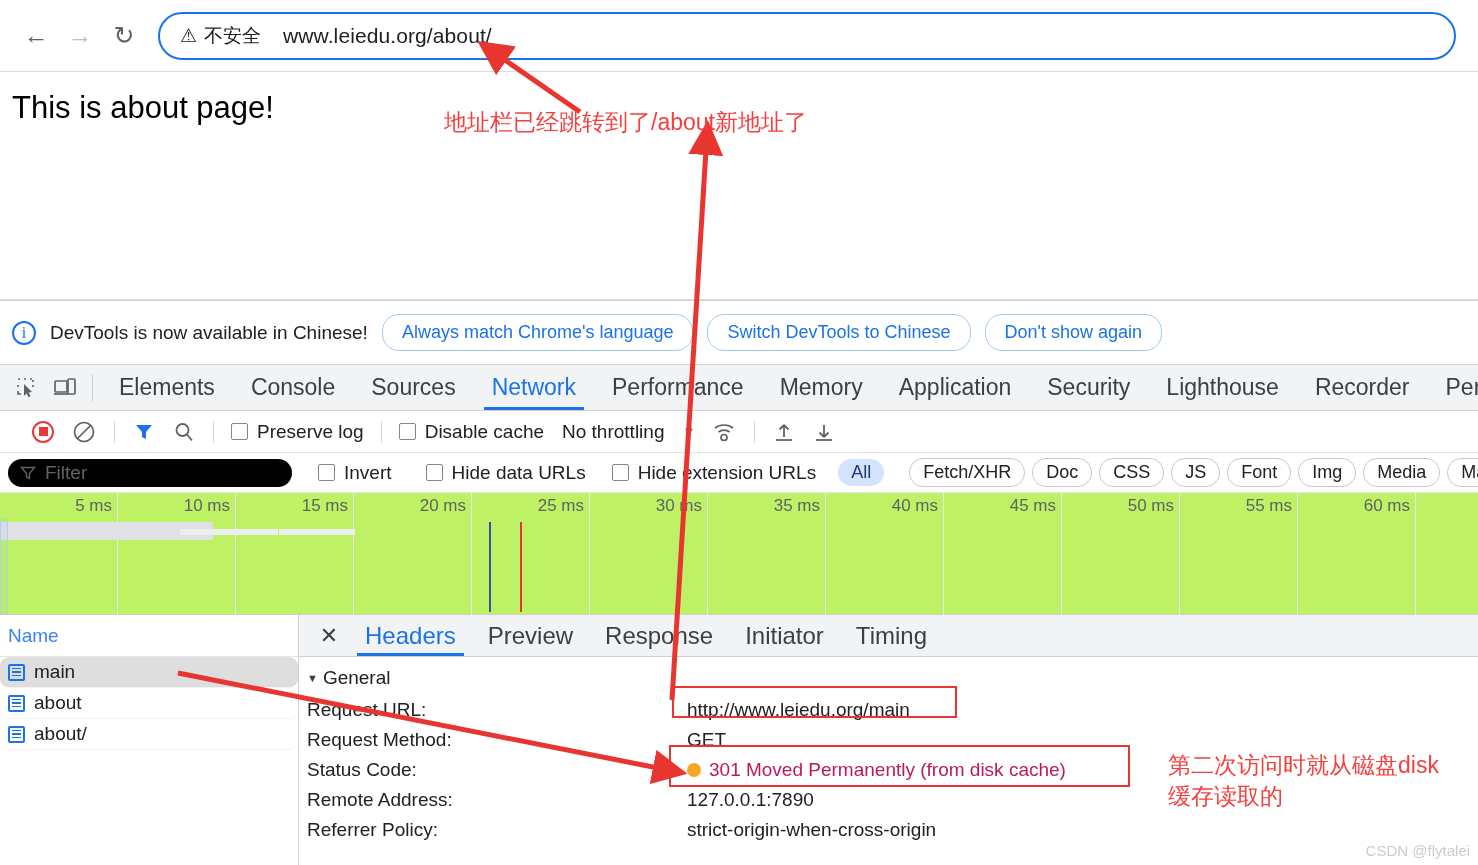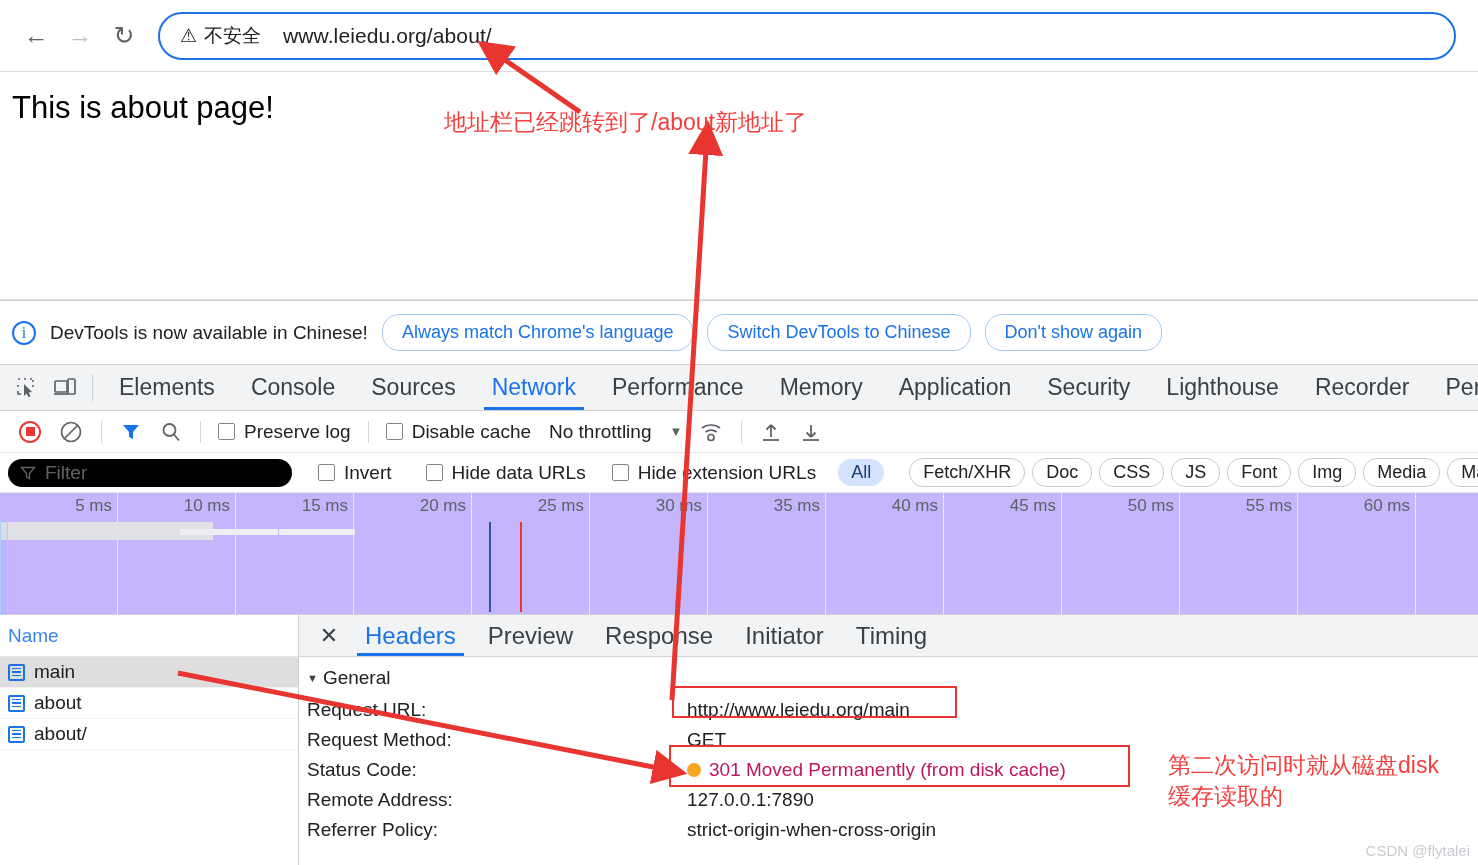--- a/index.html
+++ b/index.html
@@ -71,21 +71,21 @@
     color: #3c4043; white-space: nowrap; position: relative; flex: none;
   }
   .dt-tab.active { color: #1a73e8; }
   .dt-tab.active::after {
     content: ""; position: absolute; left: 10px; right: 10px; bottom: 0;
     height: 3px; background: #1a73e8;
   }
 
   .dt-toolbar {
     height: 42px; background: #fff; border-bottom: 1px solid #e3e5e8;
-    display: flex; align-items: center; padding-left: 10px; gap: 0; flex: none;
+    display: flex; align-items: center; padding-left: 23px; gap: 0; flex: none;
   }
   .tb-item { display: flex; align-items: center; justify-content: center; height: 42px; padding: 0 9px; color: #5f6368; }
   .rec-dot { width: 22px; height: 22px; border: 2.5px solid #e53935; border-radius: 50%;
              display: flex; align-items: center; justify-content: center; }
   .rec-dot i { width: 9px; height: 9px; background: #e53935; display: block; }
   .vsep { width: 1px; height: 22px; background: #d4d6d9; margin: 0 9px; }
   .cb-label { display: flex; align-items: center; gap: 9px; font-size: 19px; color: #202124; padding: 0 8px; white-space: nowrap; }
   .cbox { width: 17px; height: 17px; border: 1.6px solid #80868b; border-radius: 2px; background: #fff; flex: none; }
   .throttle { font-size: 19px; color: #202124; padding: 0 10px; white-space: nowrap; }
   .caret { color: #5f6368; font-size: 13px; padding: 0 8px; }
@@ -99,38 +99,38 @@
     display: flex; align-items: center; gap: 9px; padding: 0 12px; flex: none;
   }
   .filter-ph { font-size: 19px; color: #5f6368; }
   .chip {
     border: 1px solid #c6cace; border-radius: 14px; font-size: 18px; color: #202124;
     padding: 3px 13px; margin-right: 7px; background: #fff; white-space: nowrap; flex: none;
   }
   .chip.selected { background: #d3e3fd; border: none; color: #1a3d73; padding: 3px 13px; }
 
   
-  .dt-overview { height: 122px; background: #c4b5fd; position: relative; flex: none; border-bottom: 1px solid #cdd0d4; }
+  .dt-overview { height: 122px; background: #bef264; position: relative; flex: none; border-bottom: 1px solid #cdd0d4; }
   .ov-tick { position: absolute; top: 0; height: 122px; border-right: 1px solid #e6eaf0; }
   .ov-tick span {
     position: absolute; right: 5px; top: 3px; font-size: 17px; color: #5f6368; white-space: nowrap;
   }
   .ov-band { position: absolute; left: 0; top: 29px; height: 18px; background: #dfe1e5; }
   .ov-band2 { position: absolute; top: 36px; height: 6px; background: #eceef0; }
   .ov-line { position: absolute; top: 29px; height: 90px; width: 2px; }
   .ov-selection { position: absolute; top: 26px; left: 0; height: 96px; border: 1px solid #b3cdf4;
                   background: rgba(26,115,232,0.04); border-top: none; }
 
   
   .dt-lower { flex: 1; display: flex; min-height: 0; }
   .req-list { width: 299px; border-right: 1px solid #cdd0d4; display: flex; flex-direction: column; flex: none; }
   .req-head { height: 42px; display: flex; align-items: center; padding-left: 8px;
               font-size: 19px; color: #3b82f6; border-bottom: 1px solid #e3e5e8; background: #fff; }
   .req-row { height: 31px; display: flex; align-items: center; gap: 9px; padding-left: 8px;
-             font-size: 19px; color: #202124; border-bottom: 1px solid #f1f2f3; }
+             font-size: 19px; color: #202124; border-bottom: 1px solid #f1f2f3; border-radius: 9px; }
   .req-row.sel { background: #dedede; }
   .doc-ico { width: 17px; height: 17px; border: 2px solid #1a73e8; border-radius: 2px;
              display: flex; flex-direction: column; justify-content: center; gap: 2px; padding: 0 2px; flex: none; }
   .doc-ico i { display: block; height: 1.6px; background: #1a73e8; }
 
   .detail { flex: 1; display: flex; flex-direction: column; min-width: 0; }
   .detail-tabs { height: 42px; background: #f1f3f4; border-bottom: 1px solid #cdd0d4;
                  display: flex; align-items: stretch; padding-left: 10px; flex: none; }
   .close-x { width: 40px; display: flex; align-items: center; justify-content: center;
              color: #3c4043; font-size: 22px; }

